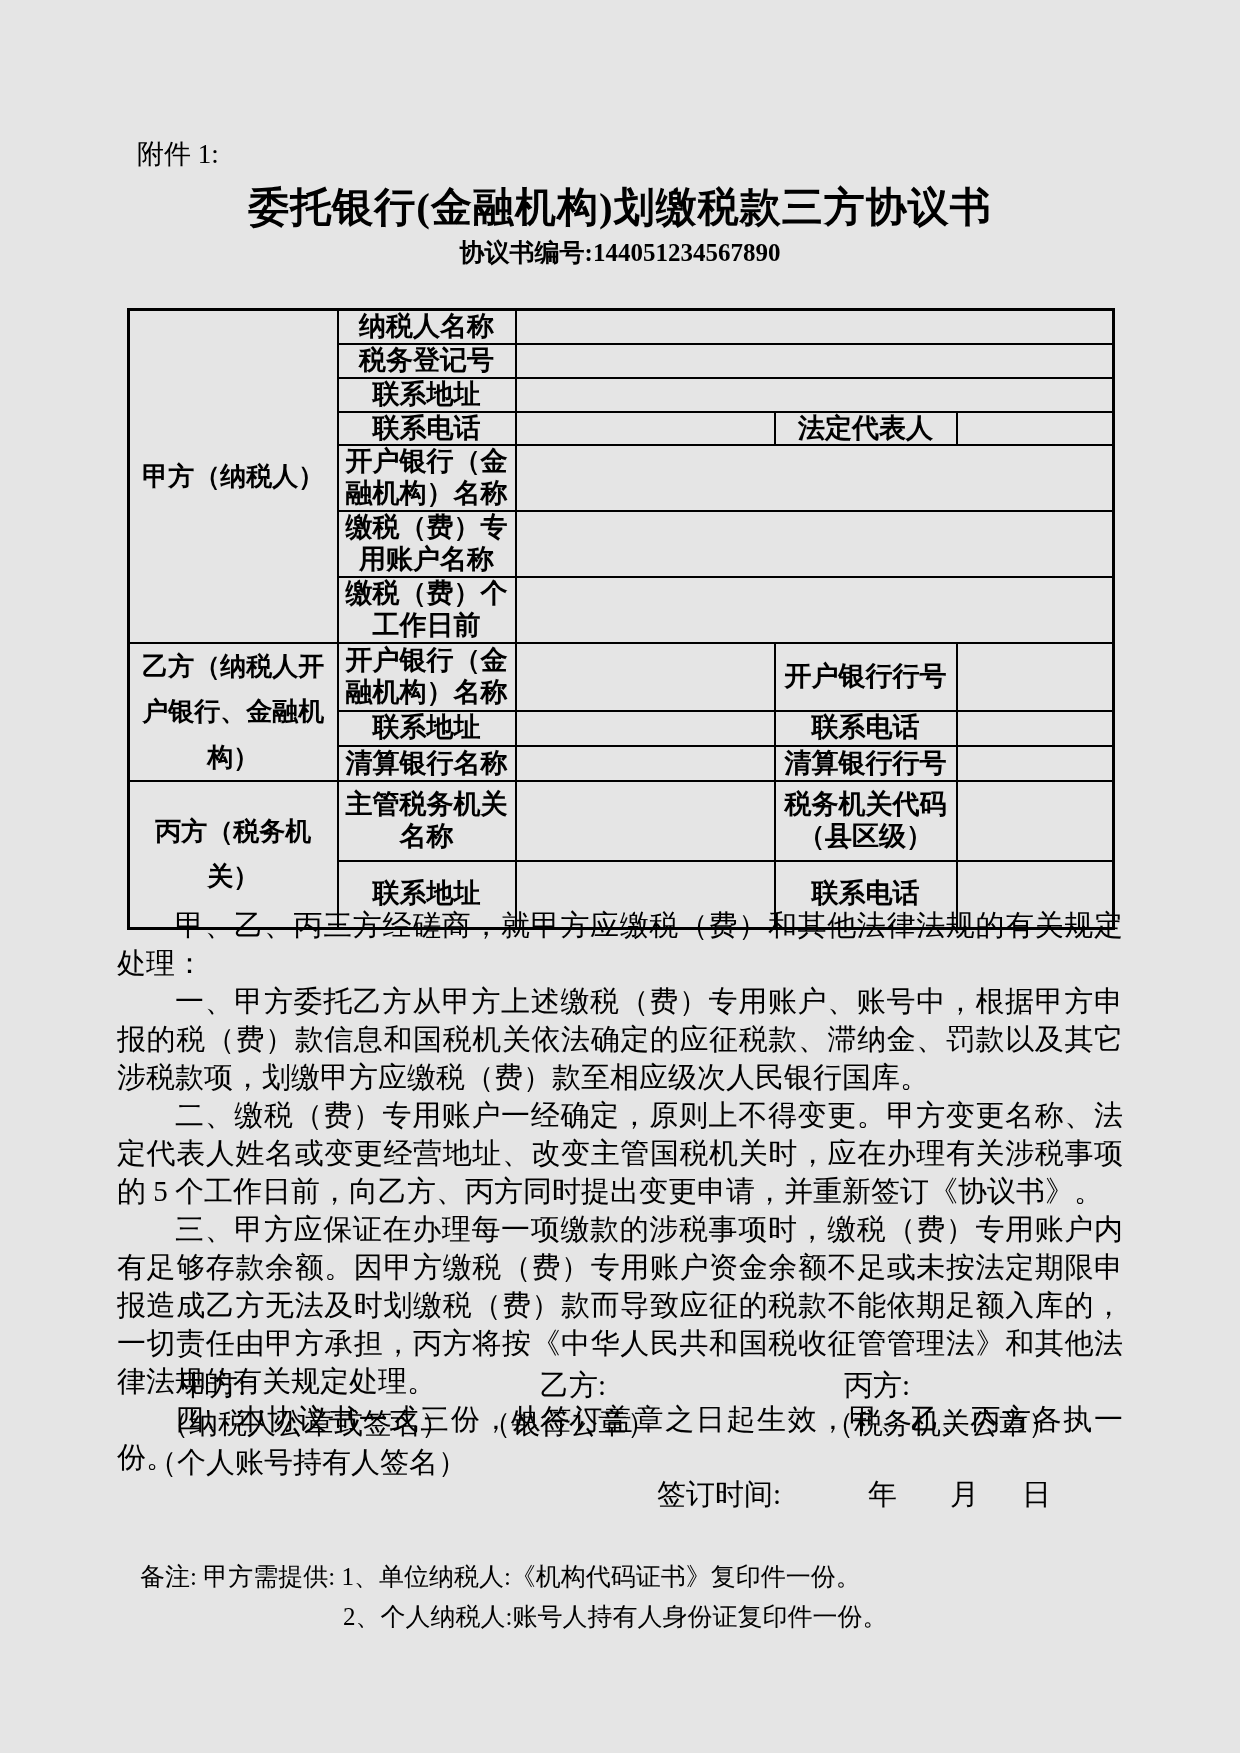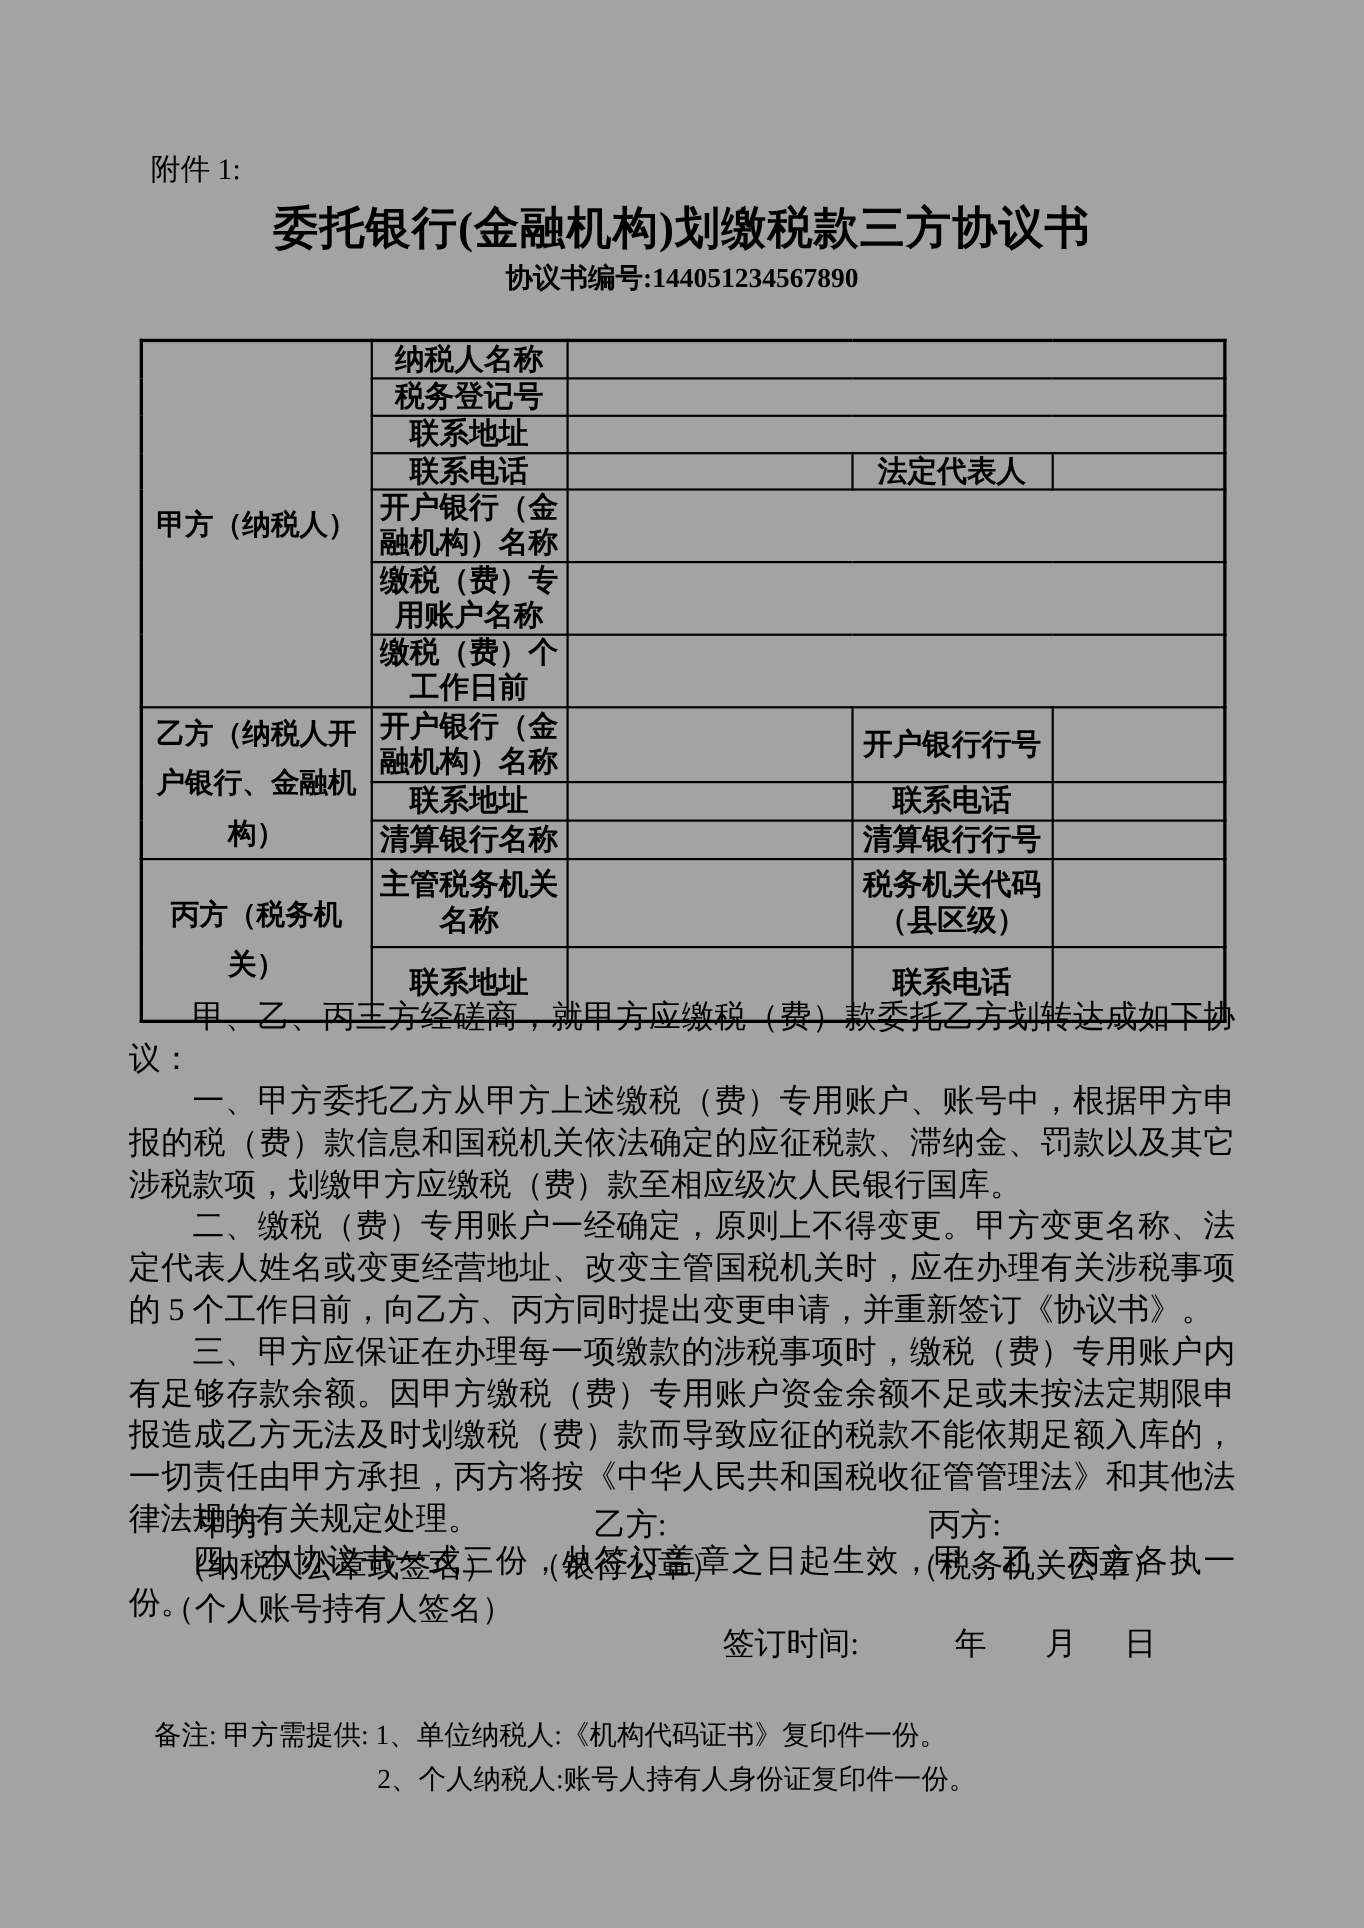--- a/index.html
+++ b/index.html
@@ -1,20 +1,20 @@
 <!DOCTYPE html>
 <html><head>
 <meta charset="utf-8">
 <style>
   html,body{margin:0;padding:0;background:#888;}
   .page{
     position:relative;
     width:1240px;height:1753px;
     margin:0 auto;
-    background:#a3a3a3;
+    background:#e5e5e5;
     color:#000;
     font-family:"Liberation Serif","DejaVu Serif",serif;
     overflow:hidden;
   }
   .attachment{
     position:absolute;left:137px;top:136px;
     font-size:27px;
   }
   .doc-title{
     position:absolute;left:0;top:180px;width:100%;
@@ -141,21 +141,21 @@
       <tr class="r-l">
         <td>联系地址</td>
         <td class="val"></td>
         <td>联系电话</td>
         <td class="val"></td>
       </tr>
     </tbody>
   </table>
 
   <div class="body-text">
-    <p>甲、乙、丙三方经磋商，就甲方应缴税（费）款委托乙方划转达成如下协议：</p>
+    <p>甲、乙、丙三方经磋商，就甲方应缴税（费）和其他法律法规的有关规定处理：</p>
     <p>一、甲方委托乙方从甲方上述缴税（费）专用账户、账号中，根据甲方申报的税（费）款信息和国税机关依法确定的应征税款、滞纳金、罚款以及其它涉税款项，划缴甲方应缴税（费）款至相应级次人民银行国库。</p>
     <p>二、缴税（费）专用账户一经确定，原则上不得变更。甲方变更名称、法定代表人姓名或变更经营地址、改变主管国税机关时，应在办理有关涉税事项的 5 个工作日前，向乙方、丙方同时提出变更申请，并重新签订《协议书》。</p>
     <p>三、甲方应保证在办理每一项缴款的涉税事项时，缴税（费）专用账户内有足够存款余额。因甲方缴税（费）专用账户资金余额不足或未按法定期限申报造成乙方无法及时划缴税（费）款而导致应征的税款不能依期足额入库的，一切责任由甲方承担，丙方将按《中华人民共和国税收征管管理法》和其他法律法规的有关规定处理。</p>
     <p>四、本协议书一式三份，从签订盖章之日起生效，甲、乙、丙方各执一份。</p>
   </div>
 
   <span class="abs" style="left:180px;top:1366px;">甲方:</span>
   <span class="abs" style="left:540px;top:1366px;">乙方:</span>
   <span class="abs" style="left:844px;top:1366px;">丙方:</span>
 

